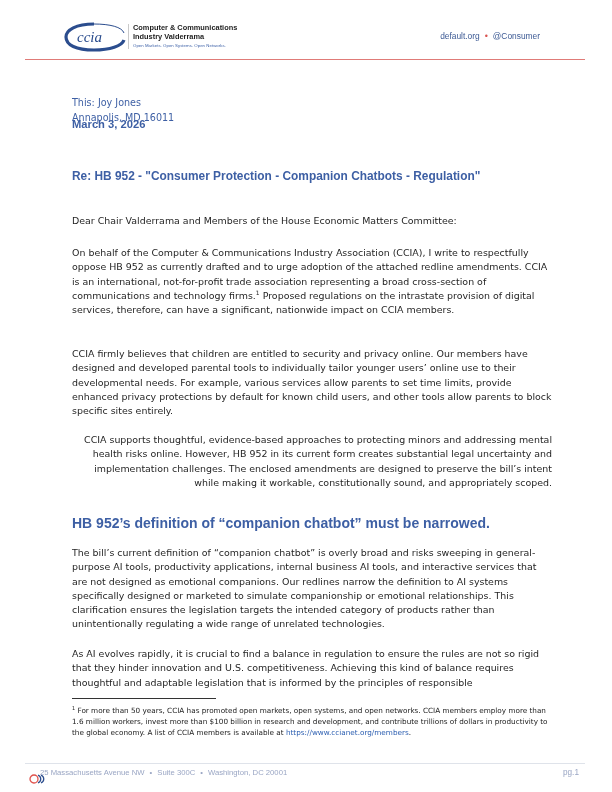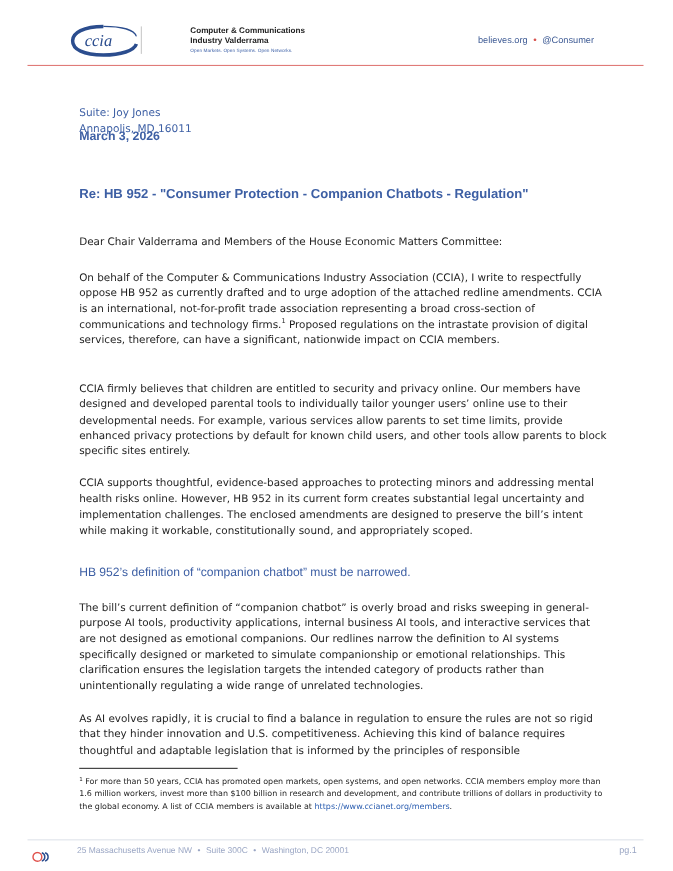--- a/index.html
+++ b/index.html
@@ -1,80 +1,80 @@
 <!DOCTYPE html>
 <html><head>
 <meta charset="utf-8">
 <style>
   html, body { margin: 0; padding: 0; background: #ffffff; }
   body { width: 612px; height: 792px; position: relative; overflow: hidden; font-family: "DejaVu Sans", sans-serif; color: #1f1f1f; }
   .abs { position: absolute; }
 
   
   .logo { left: 64px; top: 21px; width: 62px; height: 32px; }
-  .org-block { left: 133px; top: 24px; margin-left: 40px; }
+  .org-block { left: 133px; top: 24px; }
   .org-name { font-family: "Liberation Sans", sans-serif; font-weight: bold; font-size: 7.4px; line-height: 8.6px; color: #1e1e1e; }
   .org-tag { font-family: "Liberation Sans", sans-serif; font-size: 4.3px; color: #3b5fa6; margin-top: 2px; letter-spacing: 0.05px; }
   .vdivider { left: 128px; top: 24px; width: 1px; height: 25px; background: #c9c9c9; }
   .header-links { right: 72px; top: 31px; font-family: "Liberation Sans", sans-serif; font-size: 8.4px; color: #3d5a94; white-space: nowrap; }
   .header-links .dot { color: #d9534f; margin: 0 5px; font-size: 9px; }
   .header-rule { left: 25px; top: 59px; width: 560px; height: 1px; background: #e07b78; }
 
   
   .date { left: 72px; top: 70px; font-family: "Liberation Sans", sans-serif; font-weight: bold; font-size: 11.2px; color: #3d5fa4; margin-top: 48px; }
   .address { left: 72px; top: 96px; font-size: 9.6px; line-height: 14.6px; color: #3d5fa4; }
   .re { left: 72px; top: 169px; width: 480px; font-family: "Liberation Sans", sans-serif; font-weight: bold; font-size: 11.9px; line-height: 14.6px; color: #3d5fa4; }
   .para { left: 72px; width: 480px; font-size: 9.45px; line-height: 14.3px; color: #1f1f1f; }
   .salutation { top: 214px; white-space: nowrap; }
   .p1 { top: 246px; }
   .p2 { top: 347px; }
-  .p3 { top: 433px; }
+  .p3 { top: 433px; text-align: right; }
   .p4 { top: 546px; }
   .p5 { top: 647px; }
   .para sup { font-size: 6px; line-height: 0; vertical-align: 4px; }
-  .section-head { left: 72px; top: 515px; font-family: "Liberation Sans", sans-serif; font-weight: normal; font-size: 11px; color: #3d5fa4; white-space: nowrap; }
+  .section-head { left: 72px; top: 515px; font-family: "Liberation Sans", sans-serif; font-weight: bold; font-size: 14px; color: #3d5fa4; white-space: nowrap; }
 
   
   .fn-rule { left: 72px; top: 698px; width: 144px; height: 1px; background: #333; }
   .footnote { left: 72px; top: 705px; width: 480px; font-size: 7.25px; line-height: 11px; color: #222; }
   .footnote sup { font-size: 5px; line-height: 0; vertical-align: 3px; }
   .footnote a { color: #2a5db0; }
 
   
   .footer-rule { left: 25px; top: 763px; width: 560px; height: 1px; background: #dfe3ea; }
   .footer-icon { left: 29px; top: 769px; width: 18px; height: 10px; }
-  .footer-address { left: 70px; top: 768px; font-family: "Liberation Sans", sans-serif; font-size: 7.7px; color: #9aa6c4; white-space: nowrap; }
+  .footer-address { left: 40px; top: 768px; font-family: "Liberation Sans", sans-serif; font-size: 7.7px; color: #9aa6c4; white-space: nowrap; }
   .footer-address .sep { margin: 0 5px; }
   .page-num { left: 563px; top: 768px; font-family: "Liberation Sans", sans-serif; font-size: 8.2px; color: #9aa6c4; }
 </style>
 </head>
 <body>
 
 <div class="abs logo">
   <svg width="62" height="32" viewBox="0 0 62 32">
     <path d="M30 3 C12 3 2 9 2 16 C2 24 12 29 30 29 C46 29 58 25 60 19" fill="none" stroke="#2b4d8e" stroke-width="3.2"></path>
     <path d="M30 3 C46 3 58 6 60 12" fill="none" stroke="#2b4d8e" stroke-width="1"></path>
     <text x="13" y="21" font-family="Liberation Serif, serif" font-style="italic" font-size="15" fill="#2b4d8e">ccia</text>
   </svg>
 </div>
 <div class="abs vdivider"></div>
 <div class="abs org-block">
   <div class="org-name">Computer &amp; Communications</div>
   <div class="org-name">Industry Valderrama</div>
   <div class="org-tag">Open Markets. Open Systems. Open Networks.</div>
 </div>
 <div class="abs header-links">
-  <span>believes.org</span><span class="dot">•</span><span>@Consumer</span>
+  <span>default.org</span><span class="dot">•</span><span>@Consumer</span>
 </div>
 <div class="abs header-rule"></div>
 
 <div class="abs date">March 3, 2026</div>
 
 <div class="abs address">
-  <div>Suite: Joy Jones</div>
+  <div>This: Joy Jones</div>
   <div>Annapolis, MD 16011</div>
 </div>
 
 <div class="abs re">
   <div>Re: HB 952 - "Consumer Protection - Companion Chatbots - Regulation"</div>
 </div>
 
 <div class="abs para salutation">Dear Chair Valderrama and Members of the House Economic Matters Committee:</div>
 
 <div class="abs para p1"><span>On behalf of the Computer &amp; Communications Industry Association (CCIA), I write to respectfully oppose HB 952 as currently drafted and to urge adoption of the attached redline amendments. CCIA is an international, not-for-profit trade association representing a broad cross-section of communications and technology firms.</span><sup>1</sup><span> Proposed regulations on the intrastate provision of digital services, therefore, can have a significant, nationwide impact on CCIA members.</span></div>

